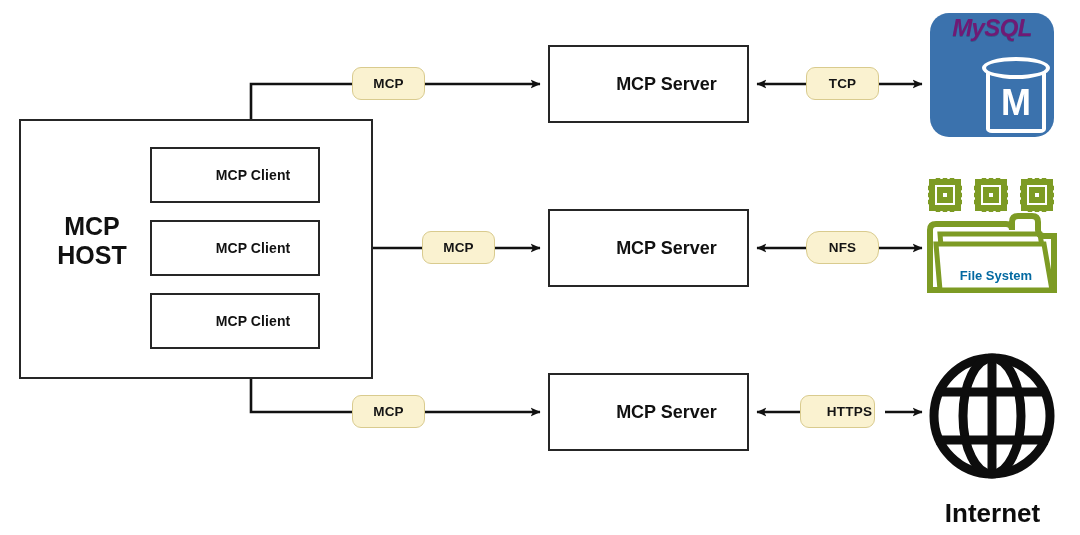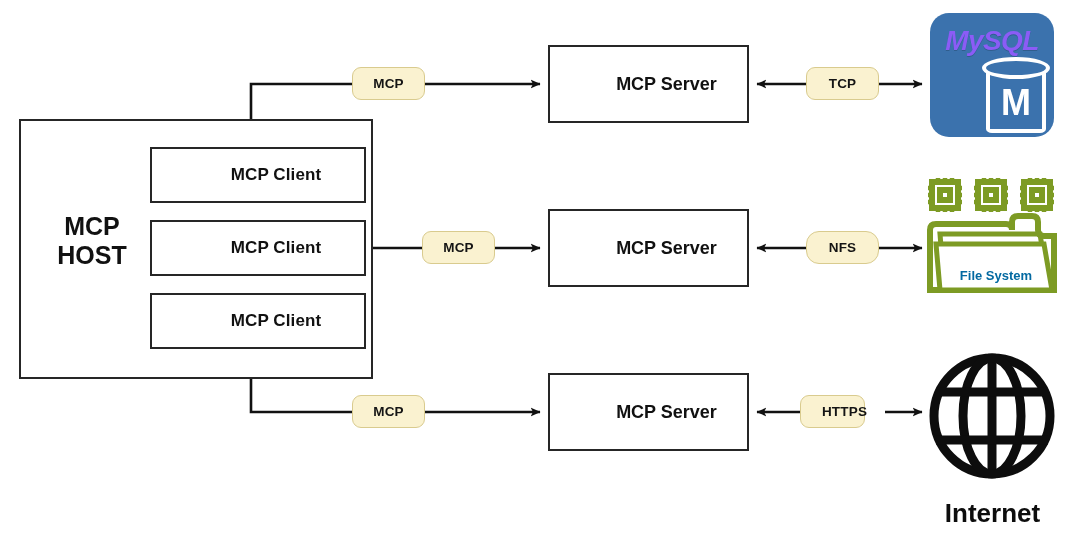--- a/index.html
+++ b/index.html
@@ -54,23 +54,23 @@
     width: 104px;
     font-size: 25px;
     font-weight: bold;
     line-height: 1.15;
     color: #111111;
     text-align: center;
     white-space: pre-line;
   }
   .client-box {
     left: 150px;
-    width: 216px;
+    width: 170px;
     height: 56px;
-    font-size: 17px;
+    font-size: 14px;
     letter-spacing: .1px;
   }
   .client-1 { top: 147px; }
   .client-2 { top: 220px; }
   .client-3 { top: 293px; }
 
   .server-box {
     left: 548px;
     width: 201px;
     height: 78px;
@@ -106,25 +106,25 @@
   }
   .mysql-tile {
     position: absolute;
     inset: 0;
     background: #3b72ad;
     border-radius: 19px;
   }
   .mysql-word {
     position: absolute;
     left: 0; right: 0;
-    top: 12px;
-    text-align: center;
-    color: #8b5cf6;
-    font-weight: bold;
-    font-size: 28px;
+    top: 1px;
+    text-align: center;
+    color: #701a75;
+    font-weight: bold;
+    font-size: 24px;
     letter-spacing: -.6px;
     font-style: italic;
     text-shadow: 0 1px 0 rgba(0,0,0,.18);
   }
   .mysql-cyl {
     position: absolute;
     left: 56px;
     top: 50px;
     width: 60px;
     height: 70px;
@@ -255,21 +255,21 @@
   <div class="node server-box server-1">MCP Server</div>
   <div class="node server-box server-2">MCP Server</div>
   <div class="node server-box server-3">MCP Server</div>
 
   <div class="badge" style="left:352px; top:67px; width:73px;">MCP</div>
   <div class="badge" style="left:422px; top:231px; width:73px;">MCP</div>
   <div class="badge" style="left:352px; top:395px; width:73px;">MCP</div>
 
   <div class="badge" style="left:806px; top:67px; width:73px;">TCP</div>
   <div class="badge" style="left:806px; top:231px; width:73px;border-radius:13px;">NFS</div>
-  <div class="badge" style="left:800px; top:395px; width:65px;padding-left:24px;">HTTPS</div>
+  <div class="badge" style="left:800px; top:395px; width:75px;padding-left:24px;">HTTPS</div>
 
   <div class="mysql-logo">
     <div class="mysql-tile"></div>
     <div class="mysql-word">MySQL</div>
     <div class="mysql-cyl"></div>
     <div class="mysql-cyl-top"></div>
     <div class="mysql-m">M</div>
   </div>
 
   <div class="fs-icon">

